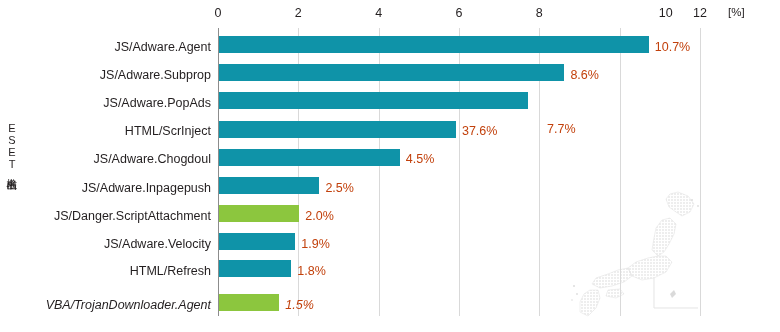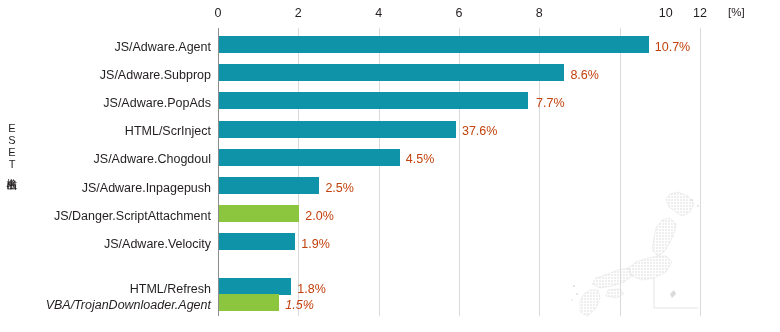--- a/index.html
+++ b/index.html
@@ -210,21 +210,21 @@
         <div class="val-label" style="left: 430.783px;">10.7%</div>
       </div>
       <div class="row" style="top: 36.2px; width: 482px;">
         <div class="cat-label">JS/Adware.Subprop</div>
         <div class="bar" style="width: 345.433px; background: rgb(15, 147, 168);"></div>
         <div class="val-label" style="left: 346.433px;">8.6%</div>
       </div>
       <div class="row" style="top: 64.4px; width: 482px;">
         <div class="cat-label">JS/Adware.PopAds</div>
         <div class="bar" style="width: 309.283px; background: rgb(15, 147, 168);"></div>
-        <div class="val-label" style="left: 312px;">7.7%</div>
+        <div class="val-label" style="left: 323px; margin-top: 26px;">7.7%</div>
       </div>
       <div class="row" style="top: 92.6px; width: 482px;">
         <div class="cat-label">HTML/ScrInject</div>
         <div class="bar" style="width: 236.983px; background: rgb(15, 147, 168);"></div>
         <div class="val-label" style="left: 237.983px;">37.6%</div>
       </div>
       <div class="row" style="top: 120.8px; width: 482px;">
         <div class="cat-label">JS/Adware.Chogdoul</div>
         <div class="bar" style="width: 180.75px; background: rgb(15, 147, 168);"></div>
         <div class="val-label" style="left: 181.75px;">4.5%</div>
@@ -237,21 +237,21 @@
       <div class="row" style="top: 177.2px; width: 482px;">
         <div class="cat-label">JS/Danger.ScriptAttachment</div>
         <div class="bar" style="width: 80.3333px; background: rgb(140, 198, 62);"></div>
         <div class="val-label" style="left: 81.3333px;">2.0%</div>
       </div>
       <div class="row" style="top: 205.4px; width: 482px; padding-left: 32px;">
         <div class="cat-label">JS/Adware.Velocity</div>
         <div class="bar" style="width: 76.3167px; background: rgb(15, 147, 168);"></div>
         <div class="val-label" style="left: 77.3167px;">1.9%</div>
       </div>
-      <div class="row" style="top: 250px; width: 482px;">
+      <div class="row" style="top: 232px; width: 482px;">
         <div class="cat-label">HTML/Refresh</div>
         <div class="bar" style="width: 72.3px; background: rgb(15, 147, 168);"></div>
         <div class="val-label" style="left: 73.3px;">1.8%</div>
       </div>
       <div class="row" style="top: 266px; width: 482px; font-style: italic;">
         <div class="cat-label">VBA/TrojanDownloader.Agent</div>
         <div class="bar" style="width: 60.25px; background: rgb(140, 198, 62);"></div>
         <div class="val-label" style="left: 61.25px;">1.5%</div>
       </div>
     </div>

